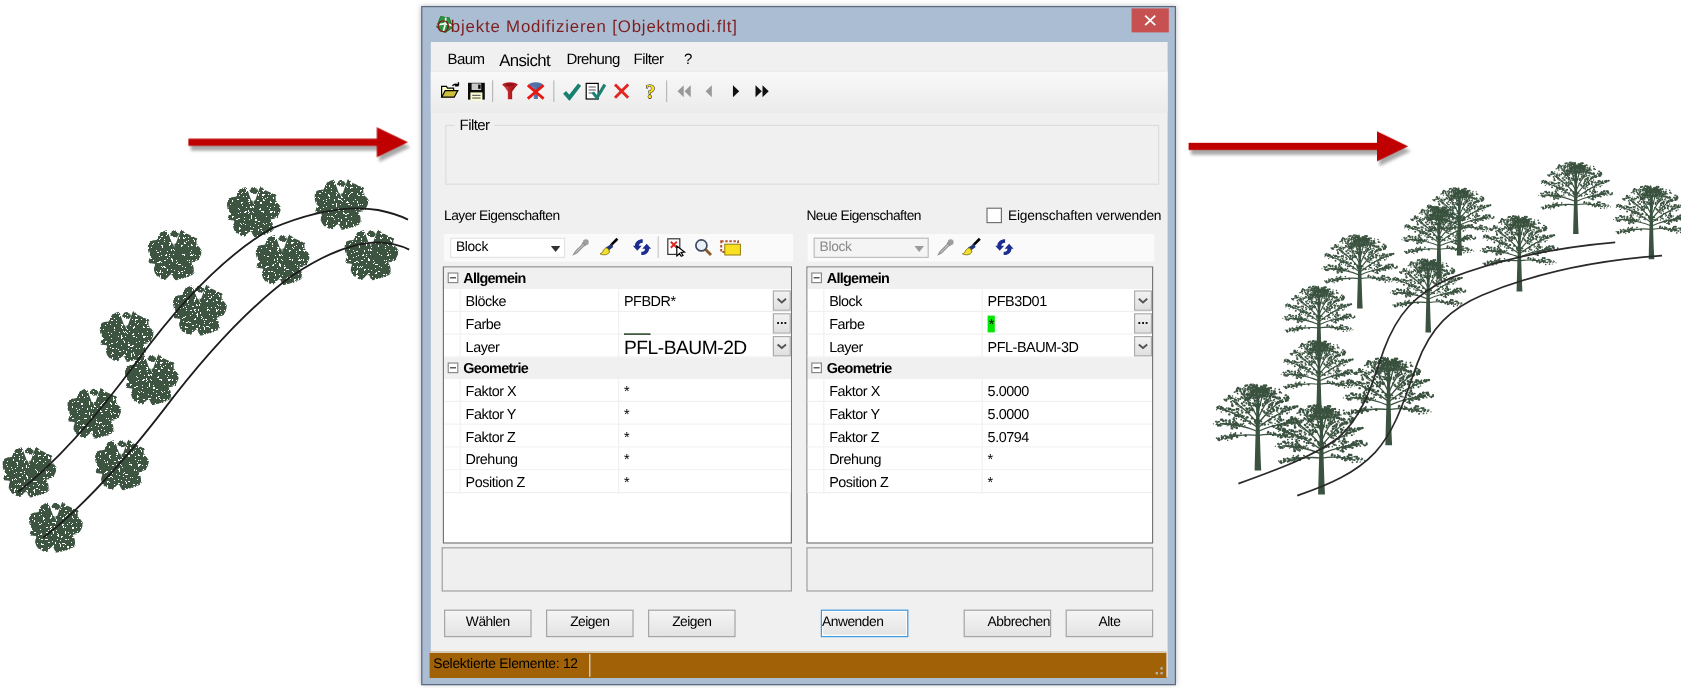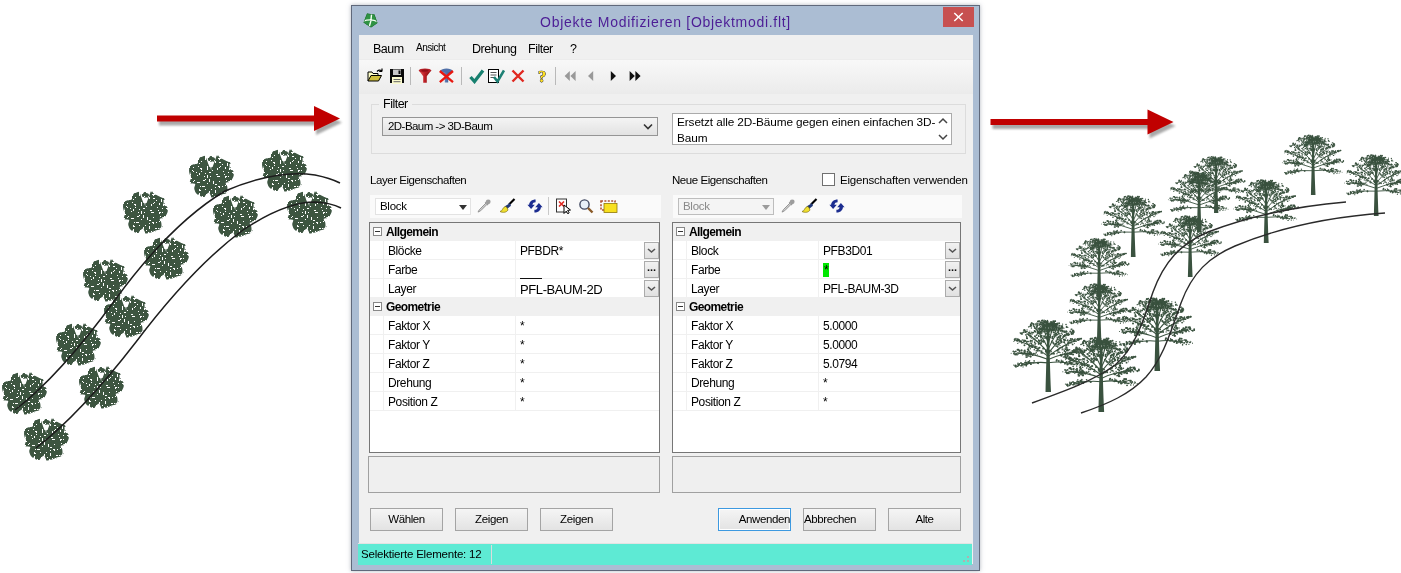--- a/index.html
+++ b/index.html
@@ -1019,31 +1019,31 @@
             <path d="M5,1.5 L12.5,2.5 L15.5,11 L9,15.5 L1.5,10.5 Z"></path>
           </clipPath>
         </defs>
       <path d="M5,1.5 L12.5,2.5 L15.5,11 L9,15.5 L1.5,10.5 Z" fill="#2f9343"></path>
       <g clip-path="url(#gc)">
           <path d="M9.5,0.5 C9.8,6 8.8,11 6.5,17 M0.5,9.5 C6,7.2 12,7.6 16.5,10.2" stroke="#f4fff4" stroke-width="1.4" fill="none"></path>
       <path d="M5,1.5 L12.5,2.5 L15.5,11 L9,15.5 L1.5,10.5 Z" fill="none" stroke="#1d6b2d" stroke-width="1"></path>
         </g>
     </svg>
   </div>
-  <div style="position:absolute;left:0;top:7.5px;width:100%;text-align:center;font-size:14px;letter-spacing:0.7px;color:#4c1d95">Objekte Modifizieren [Objektmodi.flt]</div>
+  <div style="position:absolute;left:12px;top:7.5px;width:100%;font-size:14px;letter-spacing:0.7px;color:#7f1d1d">Objekte Modifizieren [Objektmodi.flt]</div>
   <div style="position:absolute;left:591px;top:1px;width:31px;height:20px;background:#c75050">
      <svg width="31" height="20" viewBox="0 0 31 20">
         <path d="M11.3,6 L19.7,14 M19.7,6 L11.3,14" stroke="#fff" stroke-width="1.5"></path>
       </svg>
   </div>
 
   <div style="position:absolute;left:7px;top:29px;width:614px;height:529px;background:#f0f0f0">
 
     <div style="position:absolute;left:14px;top:7px;font-size:12.5px;letter-spacing:-0.5px">Baum</div>
-    <div style="position:absolute;left:57px;top:7px;font-size:10px;letter-spacing:-0.5px">Ansicht</div>
+    <div style="position:absolute;left:57px;top:7px;font-size:14px;letter-spacing:-0.5px">Ansicht</div>
     <div style="position:absolute;left:113px;top:7px;font-size:12.5px;letter-spacing:-0.5px">Drehung</div>
     <div style="position:absolute;left:169px;top:7px;font-size:12.5px;letter-spacing:-0.5px">Filter</div>
     <div style="position:absolute;left:211px;top:7px;font-size:12.5px;letter-spacing:-0.5px">?</div>
 
     <div style="position:absolute;left:0;top:24px;width:614px;height:34px;background:linear-gradient(#f8f8f8,#ebebeb);border-top:1px solid #ececec"></div>
     <div style="position:absolute;left:8px;top:33px"><svg width="17" height="16" viewBox="0 0 17 16">
 <path d="M1,13 L1,4 L5,4 L6,5.5 L11,5.5 L11,7" fill="#ffffc8" stroke="#000" stroke-width="1"></path>
 <path d="M1,13 L4,7.5 L14.5,7.5 L11.5,13 Z" fill="#cfbf3e" stroke="#000" stroke-width="1"></path>
 <path d="M10,3.5 C12,1.5 14,2 15,3.5 M15,3.5 L15,0.5 M15,3.5 L12.2,3.5" fill="none" stroke="#000" stroke-width="1.2"></path>
 </svg></div>
@@ -1114,35 +1114,20 @@
         </svg></div>
       <div style="position:absolute;left:270px;top:33px"><svg width="13" height="16" viewBox="0 0 13 16">
           <g fill="#111">
             <path d="M0.6,3 L0.6,13 L5.8,8 Z"></path>
             <path d="M6.4,3 L6.4,13 L11.6,8 Z"></path>
           </g>
         </svg></div>
 
     <div style="position:absolute;left:12px;top:69px;width:595px;height:50px;border:1px solid #dcdcdc;box-sizing:border-box"></div>
     <div style="position:absolute;left:20px;top:62px;background:#f0f0f0;padding:0 4px;font-size:12.5px;letter-spacing:-0.5px">Filter</div>
-    <div style="position:absolute;left:23px;top:82px;width:276px;height:19px;border:1px solid #959595;background:linear-gradient(#f4f4f4,#e2e2e2);box-sizing:border-box">
-      <div style="position:absolute;left:5px;top:2px;font-size:11.5px;letter-spacing:-0.55px">2D-Baum -&gt; 3D-Baum</div>
-      <svg style="position:absolute;right:4px;top:5px" width="10" height="8" viewBox="0 0 10 8">
-          <path d="M1,1.5 L5,5.5 L9,1.5" fill="none" stroke="#333" stroke-width="1.6"></path>
-        </svg>
-    </div>
-    <div style="position:absolute;left:313px;top:78px;width:280px;height:32px;border:1px solid #ababab;background:#fff;box-sizing:border-box">
-      <div style="position:absolute;left:4px;top:1px;font-size:11.8px;letter-spacing:-0.1px;line-height:15.5px;white-space:nowrap">Ersetzt alle 2D-Bäume gegen einen einfachen 3D-<br>Baum</div>
-      <svg style="position:absolute;right:3px;top:3px" width="10" height="8" viewBox="0 0 10 8">
-          <path d="M1,6 L5,2 L9,6" fill="none" stroke="#444" stroke-width="1.5"></path>
-        </svg>
-      <svg style="position:absolute;right:3px;bottom:3px" width="10" height="8" viewBox="0 0 10 8">
-          <path d="M1,2 L5,6 L9,2" fill="none" stroke="#444" stroke-width="1.5"></path>
-        </svg>
-    </div>
 
     <div style="position:absolute;left:11px;top:139px;font-size:11.5px;letter-spacing:-0.45px">Layer Eigenschaften</div>
     <div style="position:absolute;left:313px;top:139px;font-size:11.5px;letter-spacing:-0.45px">Neue Eigenschaften</div>
     <div style="position:absolute;left:463px;top:138px;width:13px;height:13px;border:1px solid #707070;background:#fff;box-sizing:border-box"></div>
     <div style="position:absolute;left:481px;top:139px;font-size:11.5px;letter-spacing:-0.2px;white-space:nowrap">Eigenschaften verwenden</div>
 
     <div style="position:absolute;left:11px;top:160px;width:291px;height:23px;background:#fafafa"></div>
     <div style="position:absolute;left:16px;top:163px;width:96px;height:17px;background:#fff;border:1px solid #e3e3e3;box-sizing:border-box">
       <div style="position:absolute;left:4px;top:1px;font-size:11.5px;letter-spacing:-0.3px">Block</div>
       <svg style="position:absolute;right:3px;top:6px" width="8" height="5" viewBox="0 0 8 5">
@@ -1232,21 +1217,21 @@
 <div style="position:absolute;left:145px;top:0;width:1px;height:19px;background:#f0f0f0"></div>
 <div style="position:absolute;left:18px;top:3px;font-size:12px;letter-spacing:-0.4px;white-space:nowrap">Farbe</div>
 <div style="position:absolute;left:150px;top:18px;font-size:16px;letter-spacing:-0.4px;white-space:nowrap"><span style="display:inline-block;width:20px;height:15px;background:#27a427;border:1px solid #111;vertical-align:-3px"></span><span style="margin-left:6px">VONLAYER</span></div>
 <div style="position:absolute;left:274px;top:1px;width:15px;height:17px;border:1px solid #ababab;background:linear-gradient(#f2f2f2,#e0e0e0);box-sizing:border-box;text-align:center;font-weight:bold;font-size:11px;line-height:11px;color:#111">...</div>
     </div>
     <div style="position:absolute;left:370px;top:279px;width:289px;height:19px;background:#fff">
 <div style="position:absolute;left:0;bottom:0;width:100%;height:1px;background:#f0f0f0"></div>
 <div style="position:absolute;left:13px;top:0;width:1px;height:19px;background:#f0f0f0"></div>
 <div style="position:absolute;left:145px;top:0;width:1px;height:19px;background:#f0f0f0"></div>
 <div style="position:absolute;left:18px;top:3px;font-size:12px;letter-spacing:-0.4px;white-space:nowrap">Layer</div>
-<div style="position:absolute;left:150px;top:3px;font-size:13px;letter-spacing:-0.4px;white-space:nowrap">PFL-BAUM-2D</div>
+<div style="position:absolute;left:150px;top:3px;font-size:16px;letter-spacing:-0.4px;white-space:nowrap">PFL-BAUM-2D</div>
 <div style="position:absolute;left:274px;top:1px;width:15px;height:17px;border:1px solid #ababab;background:linear-gradient(#f2f2f2,#e0e0e0);box-sizing:border-box">
 <svg width="13" height="15" viewBox="0 0 13 15">
           <path d="M3.0,6.0 L6.5,9.0 L10.0,6.0" fill="none" stroke="#555" stroke-width="1.6"></path>
         </svg></div>
     </div>
     <div style="position:absolute;left:370px;top:298px;width:289px;height:18px;background:#f0f0f0">
 <div style="position:absolute;left:3px;top:4px;width:9px;height:9px;border:1px solid #888;background:#fff;box-sizing:border-box">
         <div style="position:absolute;left:1px;top:3px;width:5px;height:1px;background:#333"></div>
       </div>
 <div style="position:absolute;left:16px;top:2px;font-weight:bold;font-size:12px;letter-spacing:-0.6px">Geometrie</div>
@@ -1362,24 +1347,24 @@
 <div style="position:absolute;left:13px;top:0;width:1px;height:19px;background:#f0f0f0"></div>
 <div style="position:absolute;left:145px;top:0;width:1px;height:19px;background:#f0f0f0"></div>
 <div style="position:absolute;left:18px;top:3px;font-size:12px;letter-spacing:-0.4px;white-space:nowrap">Position Z</div>
 <div style="position:absolute;left:150px;top:3px;font-size:12px;letter-spacing:-0.4px;white-space:nowrap">*</div>
 </div>
 <div style="position:absolute;left:368px;top:456px;width:292px;height:37px;border:1px solid #a0a0a0;background:#efefef;box-sizing:border-box"></div>
 <div style="position:absolute;left:672px;top:456px;width:289px;height:37px;border:1px solid #a0a0a0;background:#efefef;box-sizing:border-box"></div>
 <div style="position:absolute;left:370px;top:508px;width:73px;height:23px;border:1px solid #a4a4a4;background:linear-gradient(#f5f5f5,#e3e3e3);box-sizing:border-box;text-align:center;font-size:11.5px;letter-spacing:-0.4px;line-height:21px">Wählen</div>
 <div style="position:absolute;left:455px;top:508px;width:73px;height:23px;border:1px solid #a4a4a4;background:linear-gradient(#f5f5f5,#e3e3e3);box-sizing:border-box;text-align:center;font-size:11.5px;letter-spacing:-0.4px;line-height:21px">Zeigen</div>
 <div style="position:absolute;left:540px;top:508px;width:73px;height:23px;border:1px solid #a4a4a4;background:linear-gradient(#f5f5f5,#e3e3e3);box-sizing:border-box;text-align:center;font-size:11.5px;letter-spacing:-0.4px;line-height:21px">Zeigen</div>
-<div style="position:absolute;left:718px;top:508px;width:73px;height:23px;border:1px solid #3d99e0;box-shadow:inset 0 0 0 1px #fff;background:linear-gradient(#f5f5f5,#e3e3e3);box-sizing:border-box;text-align:right;font-size:11.5px;letter-spacing:-0.4px;line-height:21px">Anwenden</div>
-<div style="position:absolute;left:803px;top:508px;width:73px;height:23px;border:1px solid #a4a4a4;background:linear-gradient(#f5f5f5,#e3e3e3);box-sizing:border-box;text-align:left;font-size:11.5px;letter-spacing:-0.4px;line-height:21px">Abbrechen</div>
+<div style="position:absolute;left:684px;top:508px;width:73px;height:23px;border:1px solid #3d99e0;box-shadow:inset 0 0 0 1px #fff;background:linear-gradient(#f5f5f5,#e3e3e3);box-sizing:border-box;text-align:left;font-size:11.5px;letter-spacing:-0.4px;line-height:21px">Anwenden</div>
+<div style="position:absolute;left:803px;top:508px;width:73px;height:23px;border:1px solid #a4a4a4;background:linear-gradient(#f5f5f5,#e3e3e3);box-sizing:border-box;text-align:right;font-size:11.5px;letter-spacing:-0.4px;line-height:21px">Abbrechen</div>
 <div style="position:absolute;left:888px;top:508px;width:73px;height:23px;border:1px solid #a4a4a4;background:linear-gradient(#f5f5f5,#e3e3e3);box-sizing:border-box;text-align:center;font-size:11.5px;letter-spacing:-0.4px;line-height:21px">Alte</div>
-<div style="position:absolute;left:358px;top:543px;width:614px;height:21px;background:#5eead4;border-top:1px solid #e3e3e3">
+<div style="position:absolute;left:358px;top:543px;width:614px;height:21px;background:#a16207;border-top:1px solid #e3e3e3">
   <div style="position:absolute;left:3px;top:4px;font-size:11.5px;letter-spacing:-0.2px">Selektierte Elemente: 12</div>
   <div style="position:absolute;left:133px;top:1px;width:1px;height:19px;background:#dcdcdc"></div>
   <svg style="position:absolute;right:2px;bottom:2px" width="10" height="10" viewBox="0 0 10 10">
         <g fill="#b0b0b0">
           <rect x="7" y="7" width="2" height="2"></rect>
           <rect x="7" y="3" width="2" height="2"></rect>
           <rect x="3" y="7" width="2" height="2"></rect>
         </g>
       </svg>
 </div>

